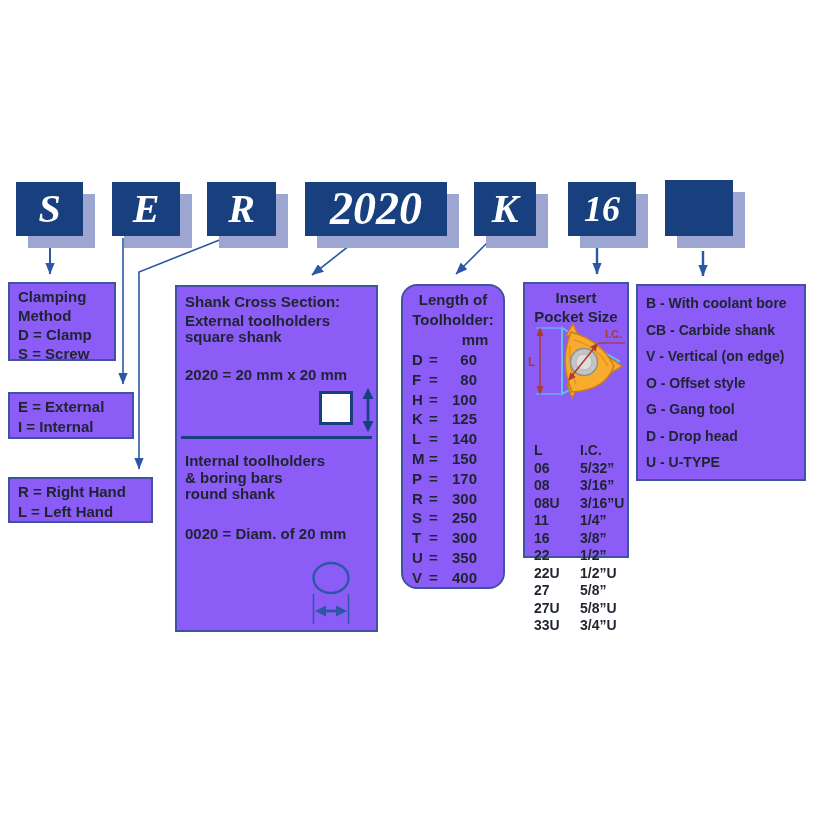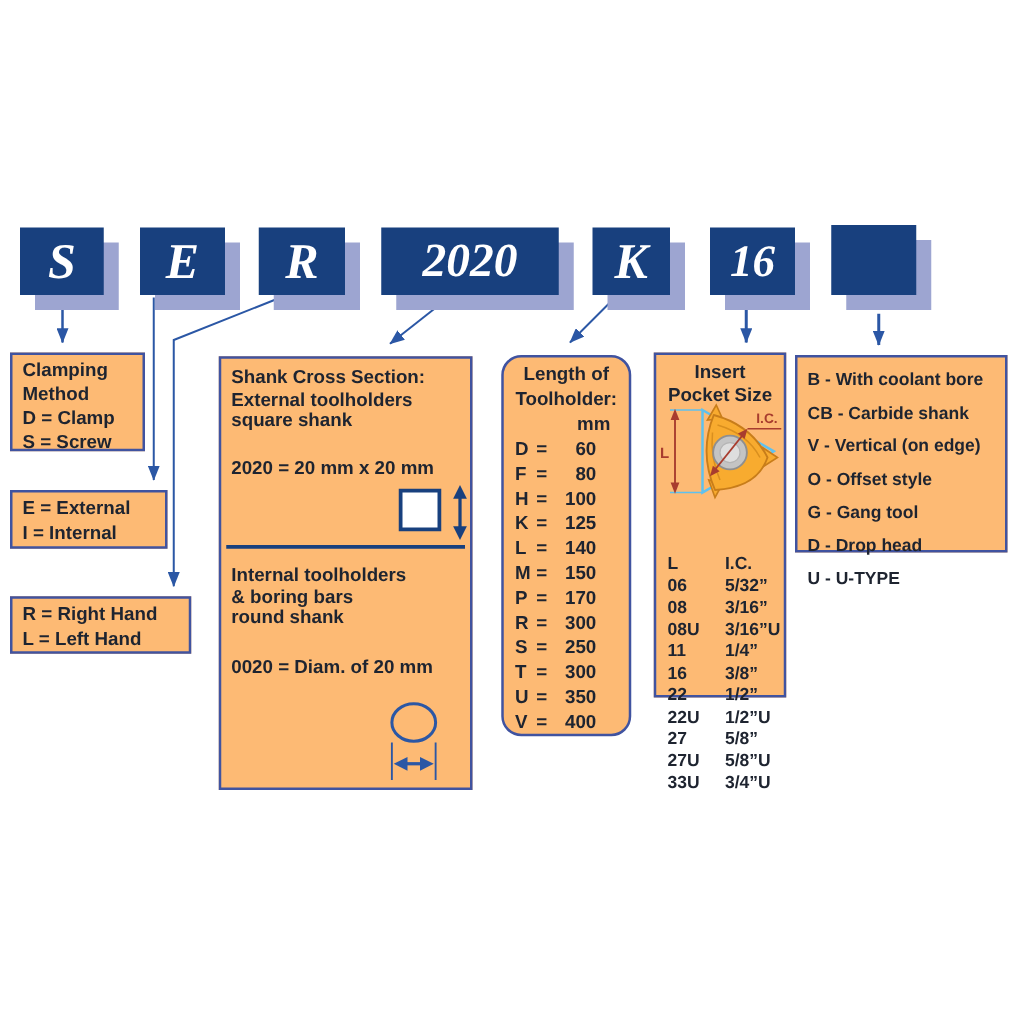--- a/index.html
+++ b/index.html
@@ -4,21 +4,21 @@
 <style>
   html,body{margin:0;padding:0;background:#ffffff;}
   .canvas{position:relative;width:816px;height:816px;background:#ffffff;overflow:hidden;
           font-family:"Liberation Sans",sans-serif;color:#1e2430;}
   
   .code-box{position:absolute;top:182px;height:54px;background:#18407e;
             box-shadow:12px 12px 0 #9da5d1;display:flex;align-items:center;justify-content:center;z-index:4;}
   .code-box span{font-family:"Liberation Serif",serif;font-style:italic;font-weight:700;
                  color:#ffffff;font-size:40px;line-height:1;}
   
-  .lbox{position:absolute;background:#fdba74;border:2px solid #4053a0;box-sizing:border-box;z-index:1;
+  .lbox{position:absolute;background:#8b5cf6;border:2px solid #4053a0;box-sizing:border-box;z-index:1;
         font-weight:700;}
   .lbox .ln{font-size:15px;line-height:19px;white-space:nowrap;}
   .overlay{position:absolute;left:0;top:0;z-index:3;pointer-events:none;}
   
   .lrow{display:flex;font-size:15px;line-height:19.8px;}
   .lk{width:17px;}
   .leq{width:17px;}
   .lv{width:31px;text-align:right;}
   
   .irow{display:flex;font-size:14px;line-height:17.5px;}
@@ -34,21 +34,21 @@
   <div class="code-box" style="left:16px;width:67px;">
     <span>S</span>
   </div>
   <div class="code-box" style="left:112px;width:68px;">
     <span>E</span>
   </div>
   <div class="code-box" style="left:207px;width:69px;">
     <span>R</span>
   </div>
   <div class="code-box" style="left:305px;width:142px;">
-    <span style="font-size:38px;">2020</span>
+    <span style="font-size:46px;">2020</span>
   </div>
   <div class="code-box" style="left:474px;width:62px;">
     <span>K</span>
   </div>
   <div class="code-box" style="left:568px;width:68px;">
     <span style="font-size:36px;">16</span>
   </div>
   <div class="code-box" style="left:665px;top:180px;width:68px;height:56px;">
     <span></span>
   </div>
@@ -229,21 +229,21 @@
           <span class="ic1">27U</span>
           <span>5/8”U</span>
         </div>
       <div class="irow">
           <span class="ic1">33U</span>
           <span>3/4”U</span>
         </div>
     </div>
   </div>
 
-  <div class="lbox" style="left:636px;top:284px;width:170px;height:158px;padding:4px 0 0 8px;">
+  <div class="lbox" style="left:636px;top:284px;width:170px;height:197px;padding:4px 0 0 8px;">
     <div class="opt">B - With coolant bore</div>
     <div class="opt">CB - Carbide shank</div>
     <div class="opt">V - Vertical (on edge)</div>
     <div class="opt">O - Offset style</div>
     <div class="opt">G - Gang tool</div>
     <div class="opt">D - Drop head</div>
     <div class="opt">U - U-TYPE</div>
   </div>
 
   <svg class="overlay" width="816" height="816" viewBox="0 0 816 816">

